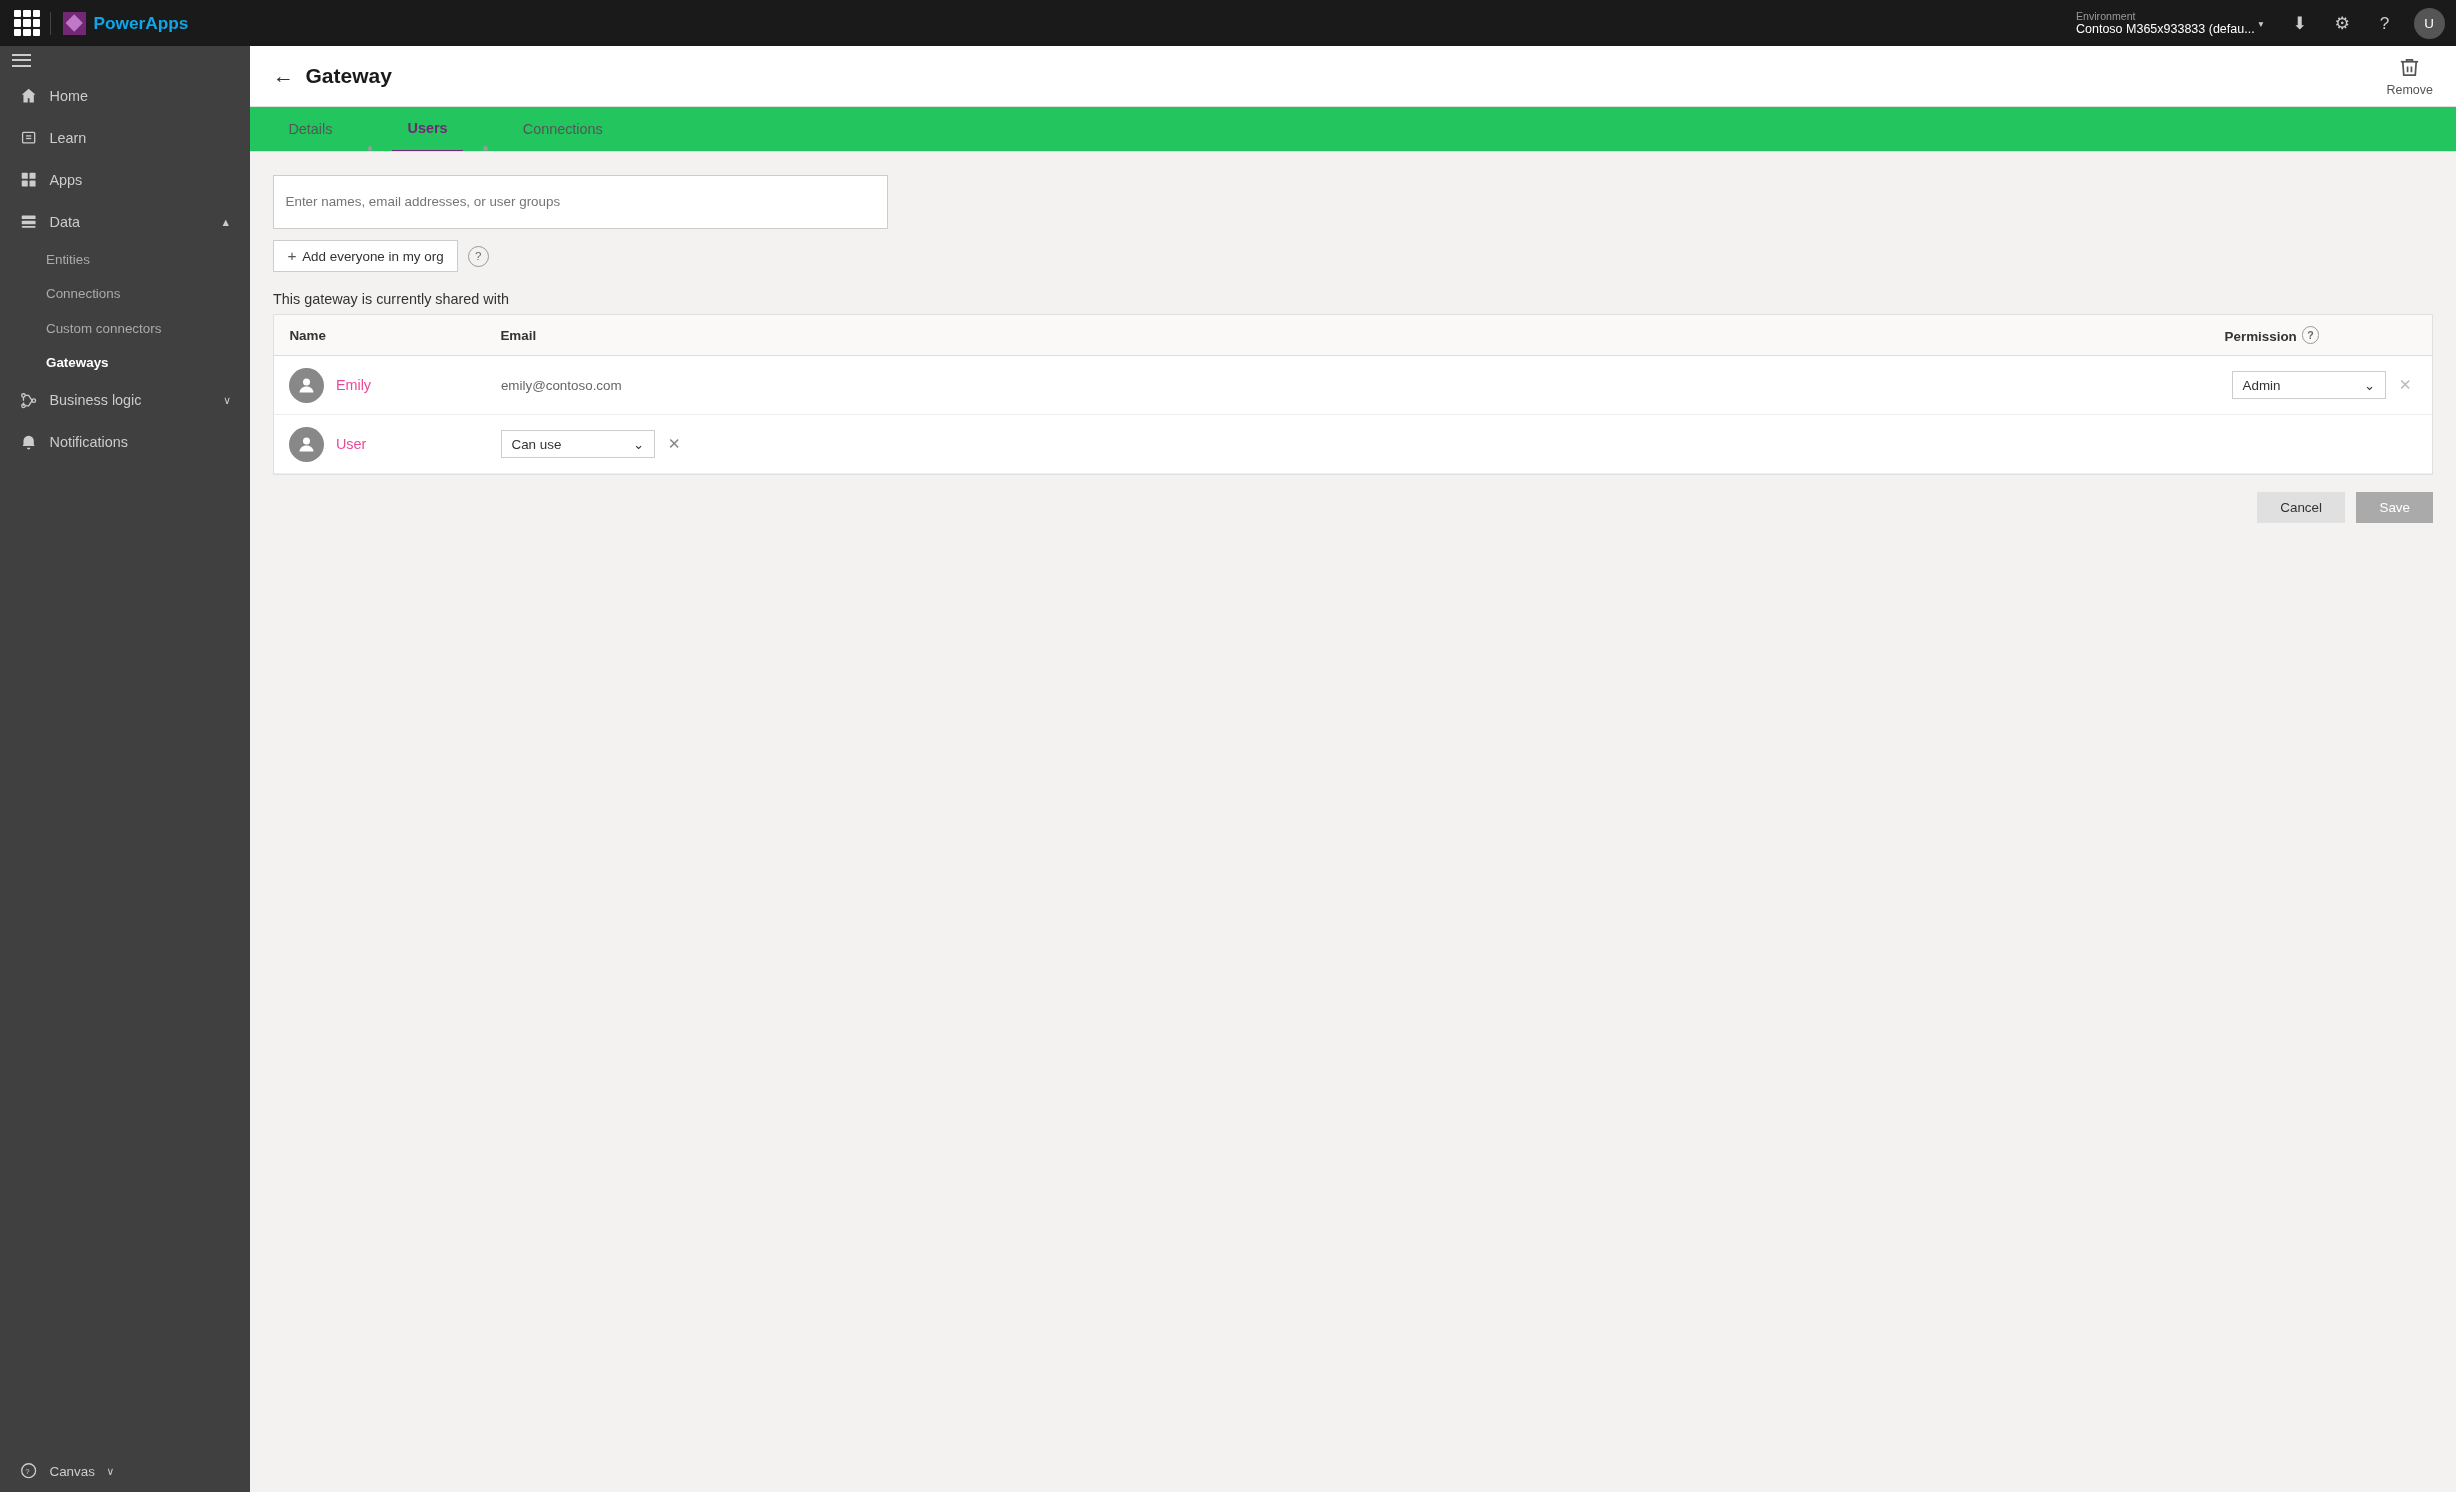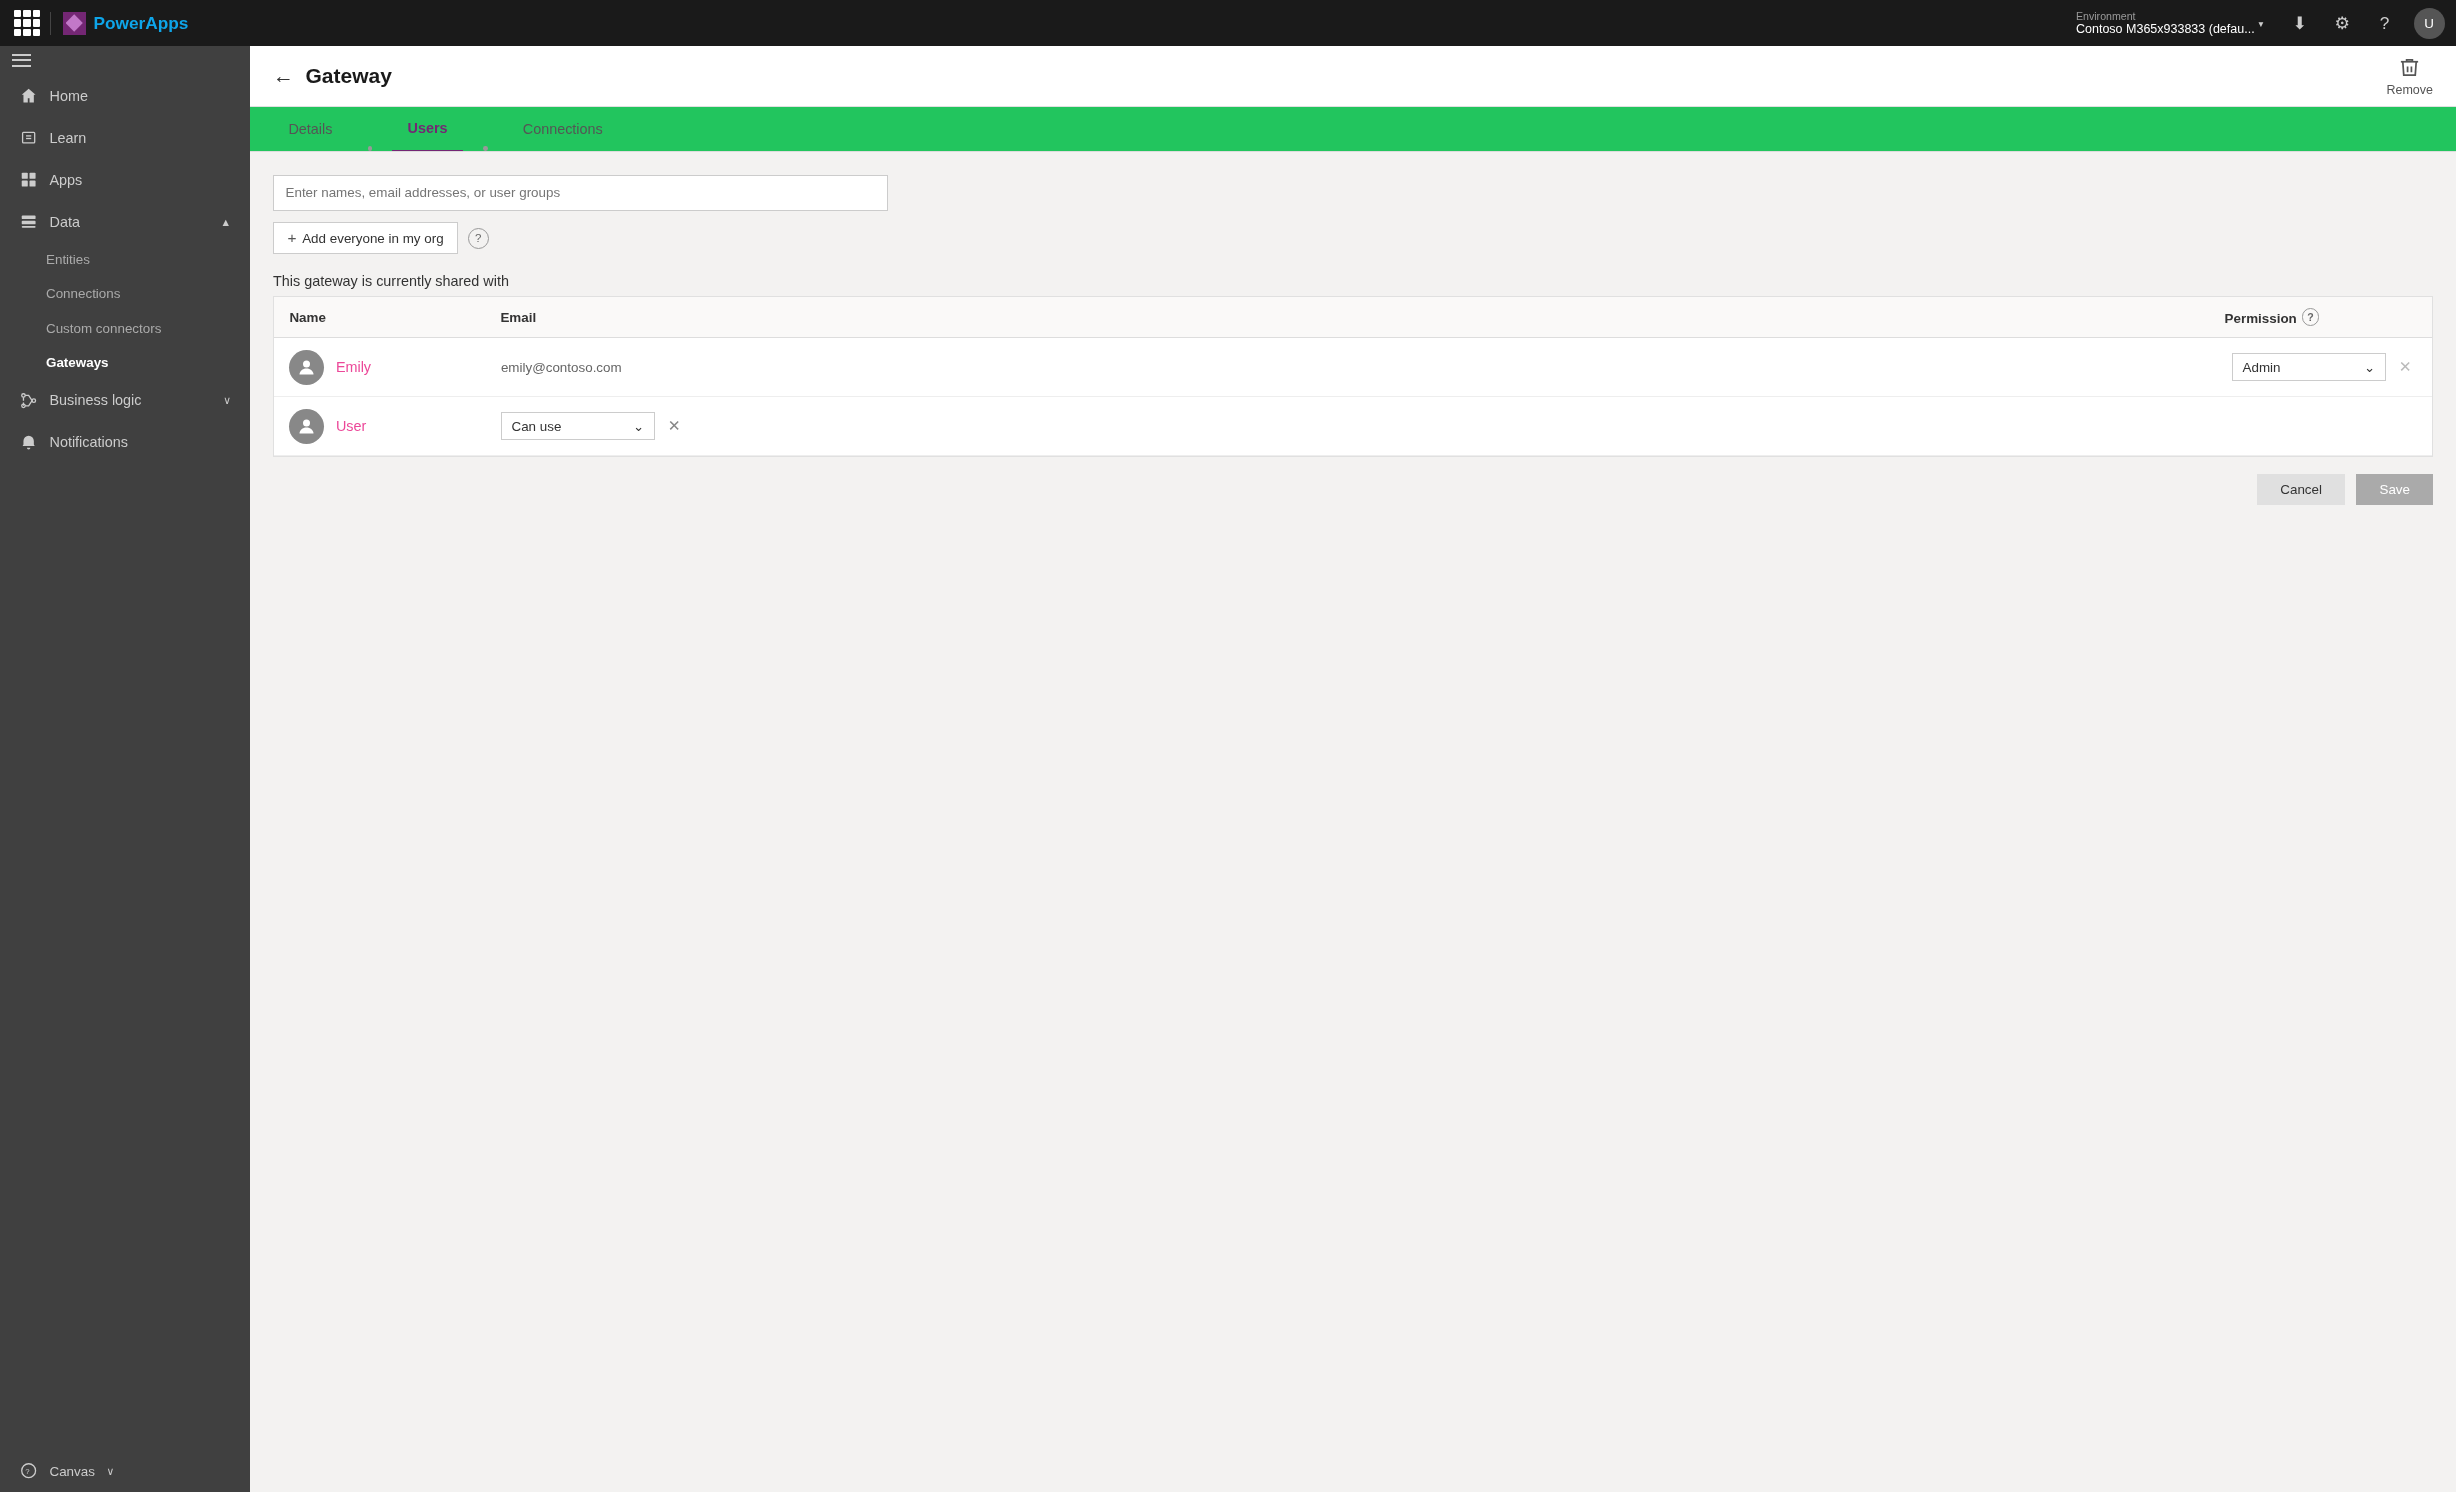--- a/index.html
+++ b/index.html
@@ -56,21 +56,21 @@
     
     .tabs-bar { display: flex; align-items: flex-end; padding: 0 23px; background: #22c55e; border-bottom: 1px solid #ddd; gap: 16px; }
     .tab { padding: 13.4px 15.4px; font-size: 14.4px; color: #555; cursor: pointer; position: relative; display: flex; align-items: center; gap: 7.7px; }
     .tab.active { color: #742774; border-bottom: 1.9px solid #742774; font-weight: 600; }
     .tab-dot { width: 4.8px; height: 4.8px; background: #999; border-radius: 50%; margin: 0 3.8px; }
 
     
     .inner-content { flex: 1; padding: 23px; background: #f3f2f1; overflow-y: auto; }
 
     
-    .search-bar { width: 100%; max-width: 615px; border: 1px solid #ccc; background: #fff; height: 36px; padding: 0 11.5px; font-size: 13.4px; color: #333; outline: none; margin-bottom: 11.5px; }
+    .search-bar { width: 100%; max-width: 615px; border: 1px solid #ccc; background: #fff; height: 54px; padding: 0 11.5px; font-size: 13.4px; color: #333; outline: none; margin-bottom: 11.5px; }
 
     
     .add-everyone-row { display: flex; align-items: center; gap: 9.6px; margin-bottom: 19px; }
     .add-everyone-btn { display: flex; align-items: center; gap: 5.8px; border: 1px solid #ccc; background: #fff; padding: 5.8px 13.4px; font-size: 13.4px; color: #333; cursor: pointer; }
     .plus-sign { font-size: 15.4px; color: #555; }
     .help-circle { width: 21px; height: 21px; border: 1px solid #999; border-radius: 50%; display: flex; align-items: center; justify-content: center; font-size: 11.5px; color: #666; cursor: pointer; }
 
     
     .shared-label { font-size: 14.4px; color: #333; margin-bottom: 7px; }
 

